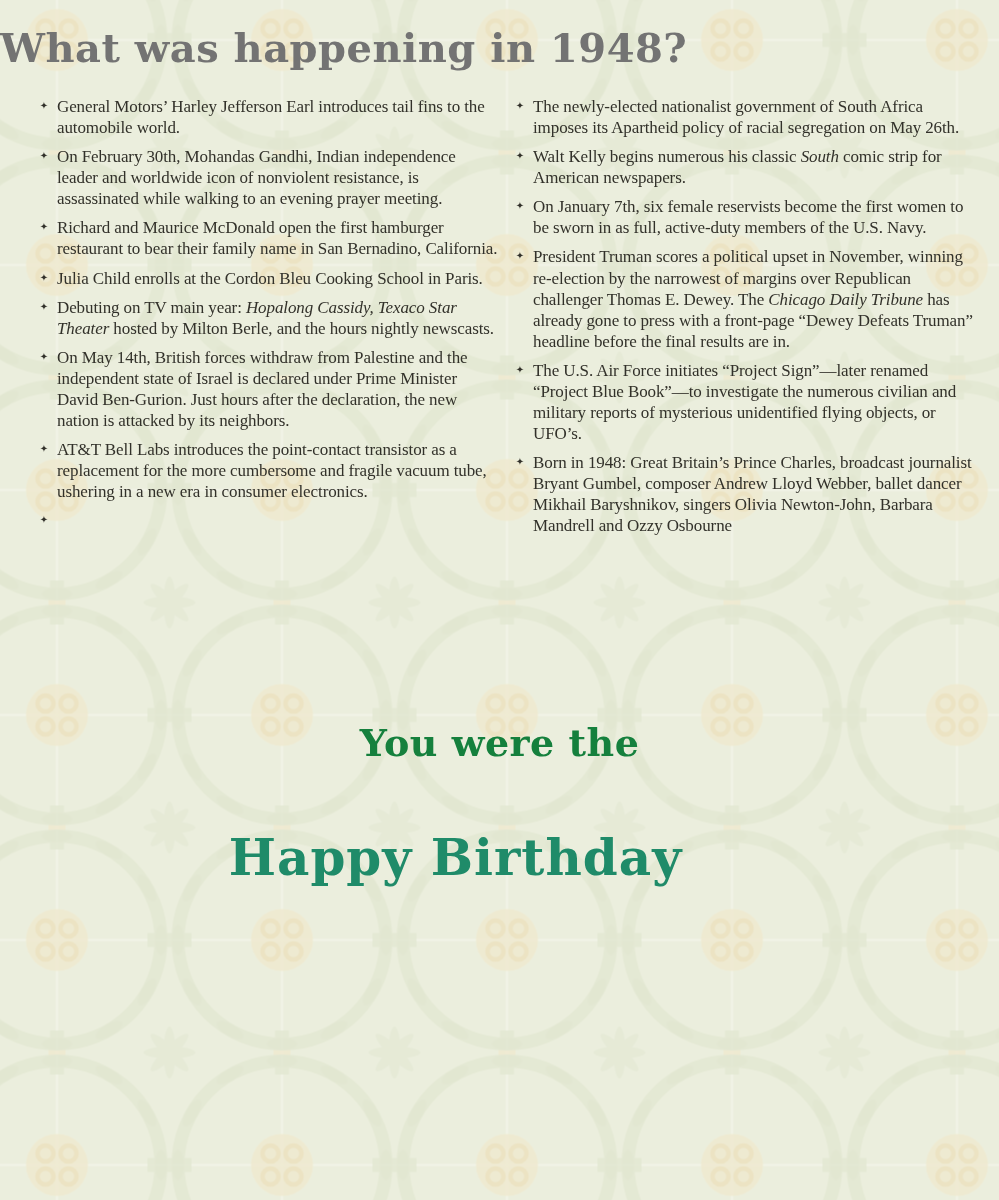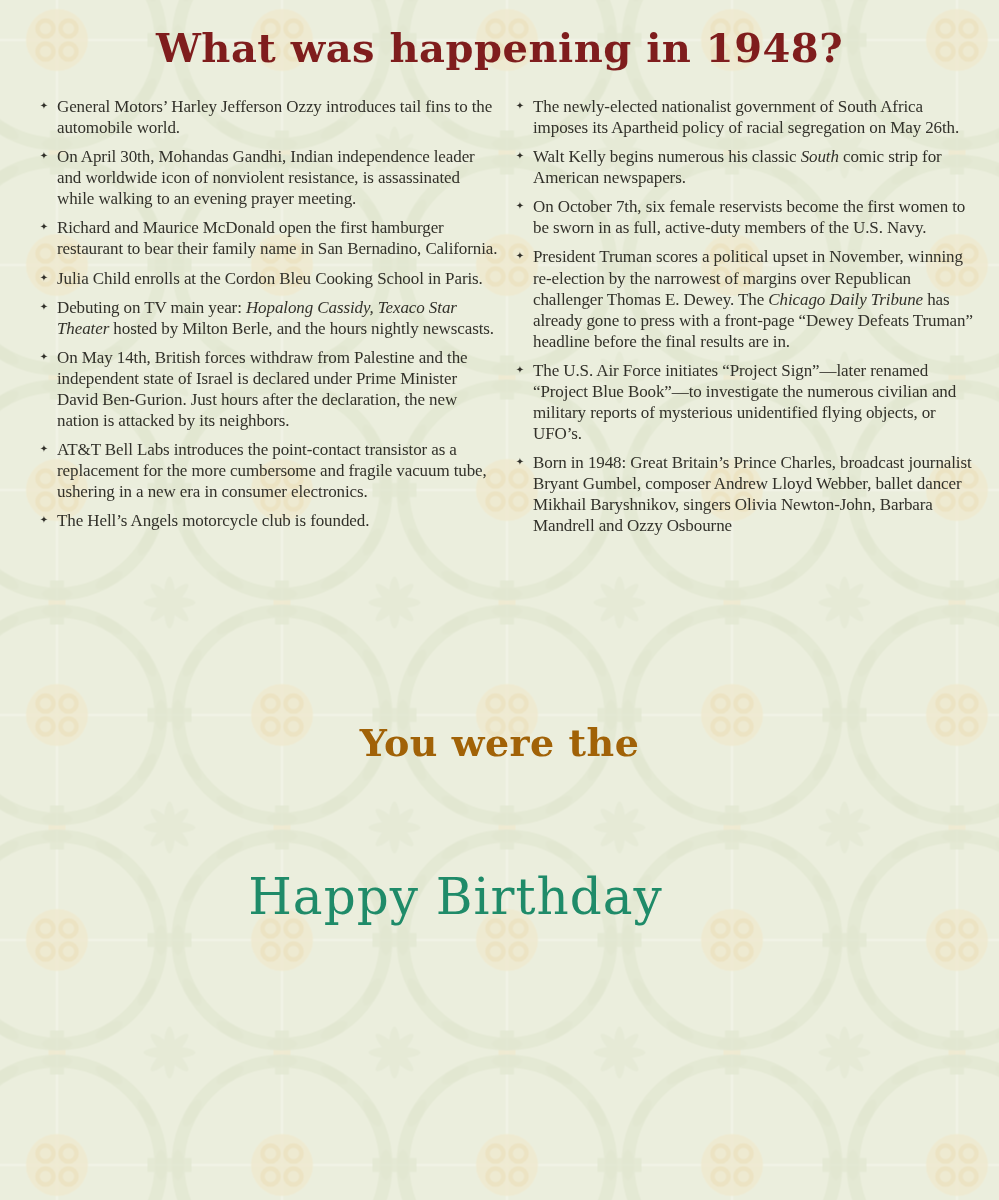--- a/index.html
+++ b/index.html
@@ -5,23 +5,23 @@
   html,body{margin:0;padding:0;}
   body{
     width:999px;height:1200px;position:relative;overflow:hidden;
     background:#ebeedd;
     font-family:"Liberation Serif",serif;
   }
   svg.bg{position:absolute;left:0;top:0;z-index:0;}
   .layer{position:absolute;z-index:1;}
 
   .page-title{
-    left:0;top:24px;width:999px;text-align:center;
+    left:0;top:24px;width:999px;text-align:left;
     font-family:"DejaVu Serif",serif;font-weight:bold;
-    font-size:40px;letter-spacing:0.5px;color:#7f1d1d;
+    font-size:40px;letter-spacing:0.5px;color:#737373;
   }
 
   .columns{
     left:38px;top:96px;width:938px;
     display:flex;gap:16px;
   }
   .col{width:460px;}
   .item{
     display:flex;gap:7px;
     margin-bottom:8px;
@@ -30,26 +30,26 @@
   }
   .bullet{
     flex:0 0 12px;font-size:10px;line-height:20px;text-align:center;
     font-family:"DejaVu Sans",sans-serif;color:#32312a;
   }
   .itext .it{font-style:italic;}
 
   .footer-msg{
     left:0;top:722px;width:999px;text-align:center;
     font-family:"DejaVu Serif",serif;font-weight:bold;
-    font-size:38px;line-height:1.12;letter-spacing:0.5px;color:#a16207;
+    font-size:38px;line-height:1.12;letter-spacing:0.5px;color:#15803d;
   }
   .headline{
     left:0;top:828px;width:911px;text-align:center;
-    font-family:"DejaVu Serif",serif;font-weight:normal;
-    font-size:50px;letter-spacing:1px;color:#1f8b69;margin-top:40px;
+    font-family:"DejaVu Serif",serif;font-weight:bold;
+    font-size:50px;letter-spacing:1px;color:#1f8b69;
   }
 </style>
 </head>
 <body>
 
 <svg class="bg" width="999" height="1200" aria-hidden="true">
   <defs>
     <pattern id="tilepat" patternUnits="userSpaceOnUse" width="225" height="225" x="-55.5" y="-72.5">
       <rect width="225" height="225" fill="#ebeedd"></rect>
 
@@ -142,25 +142,25 @@
   </defs>
   <rect width="999" height="1200" fill="url(#tilepat)" opacity="0.55"></rect>
 </svg>
 
 <div class="layer page-title">What was happening in 1948?</div>
 
 <div class="layer columns">
   <div class="col">
       <div class="item">
         <span class="bullet">✦</span>
-        <span class="itext"><span>General Motors’ Harley Jefferson Ozzy introduces tail fins to the automobile world.</span></span>
-      </div>
-      <div class="item">
-        <span class="bullet">✦</span>
-        <span class="itext"><span>On April 30th, Mohandas Gandhi, Indian independence leader and worldwide icon of nonviolent resistance, is assassinated while walking to an evening prayer meeting.</span></span>
+        <span class="itext"><span>General Motors’ Harley Jefferson Earl introduces tail fins to the automobile world.</span></span>
+      </div>
+      <div class="item">
+        <span class="bullet">✦</span>
+        <span class="itext"><span>On February 30th, Mohandas Gandhi, Indian independence leader and worldwide icon of nonviolent resistance, is assassinated while walking to an evening prayer meeting.</span></span>
       </div>
       <div class="item">
         <span class="bullet">✦</span>
         <span class="itext"><span>Richard and Maurice McDonald open the first hamburger restaurant to bear their family name in San Bernadino, California.</span></span>
       </div>
       <div class="item">
         <span class="bullet">✦</span>
         <span class="itext"><span>Julia Child enrolls at the Cordon Bleu Cooking School in Paris.</span></span>
       </div>
       <div class="item">
@@ -170,35 +170,34 @@
       <div class="item">
         <span class="bullet">✦</span>
         <span class="itext"><span>On May 14th, British forces withdraw from Palestine and the independent state of Israel is declared under Prime Minister David Ben-Gurion.  Just hours after the declaration, the new nation is attacked by its neighbors.</span></span>
       </div>
       <div class="item">
         <span class="bullet">✦</span>
         <span class="itext"><span>AT&amp;T Bell Labs introduces the point-contact transistor as a replacement for the more cumbersome and fragile vacuum tube, ushering in a new era in consumer electronics.</span></span>
       </div>
       <div class="item">
         <span class="bullet">✦</span>
-        <span class="itext"><span>The Hell’s Angels motorcycle club is founded.</span></span>
       </div>
     </div>
   <div class="col">
       <div class="item">
         <span class="bullet">✦</span>
         <span class="itext"><span>The newly-elected nationalist government of South Africa imposes its Apartheid policy of racial segregation on May 26th.</span></span>
       </div>
       <div class="item">
         <span class="bullet">✦</span>
         <span class="itext"><span>Walt Kelly begins numerous his classic </span><span class="it">South</span><span> comic strip for American newspapers.</span></span>
       </div>
       <div class="item">
         <span class="bullet">✦</span>
-        <span class="itext"><span>On October 7th, six female reservists become the first women to be sworn in as full, active-duty members of the U.S. Navy.</span></span>
+        <span class="itext"><span>On January 7th, six female reservists become the first women to be sworn in as full, active-duty members of the U.S. Navy.</span></span>
       </div>
       <div class="item">
         <span class="bullet">✦</span>
         <span class="itext"><span>President Truman scores a political upset in November, winning re-election by the narrowest of margins over Republican challenger Thomas E. Dewey.  The </span><span class="it">Chicago Daily Tribune</span><span> has already gone to press with a front-page “Dewey Defeats Truman” headline before the final results are in.</span></span>
       </div>
       <div class="item">
         <span class="bullet">✦</span>
         <span class="itext"><span>The U.S. Air Force initiates “Project Sign”—later renamed “Project Blue Book”—to investigate the numerous civilian and military reports of mysterious unidentified flying objects, or UFO’s.</span></span>
       </div>
       <div class="item">

